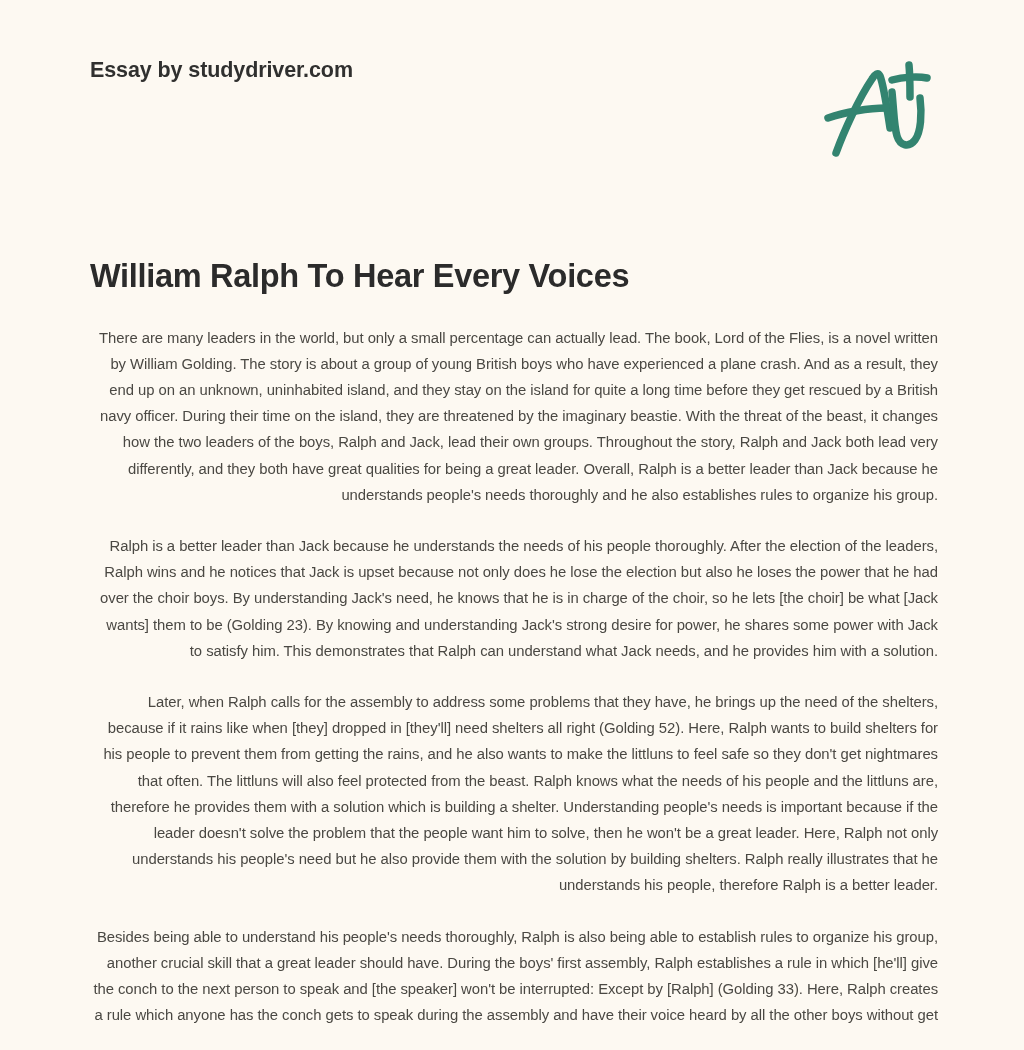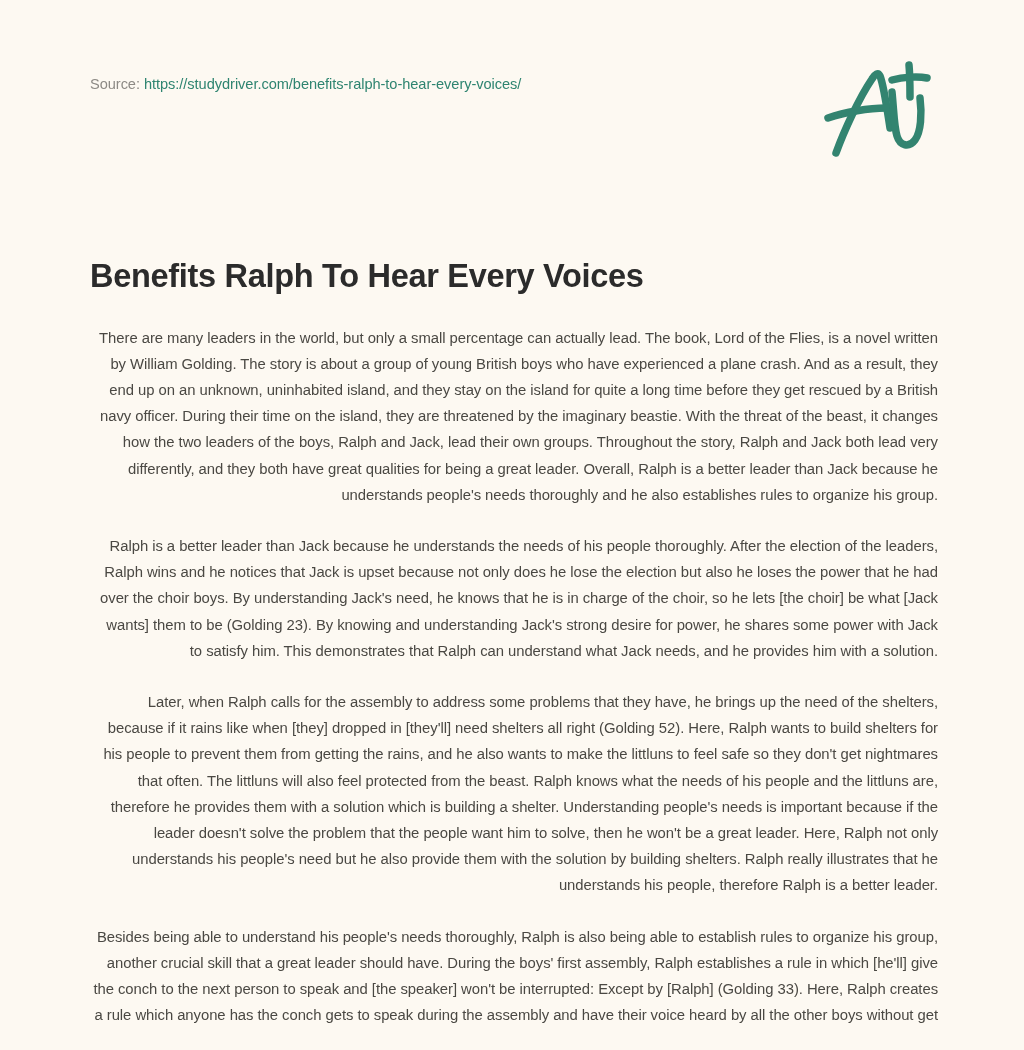--- a/index.html
+++ b/index.html
@@ -89,43 +89,40 @@
   .body-copy p:last-child {
     margin-bottom: 11px;
   }
 </style>
 </head>
 <body>
 
 <div class="page">
 
   <div class="header">
-    <div class="source-line">
-      <span>Source:</span>
-      <a class="source-link" href="#">https://studydriver.com/benefits-ralph-to-hear-every-voices/</a>
-    </div>
+    <div class="brand-line">Essay by studydriver.com</div>
 
     <div class="logo">
       <svg viewBox="0 0 132 120" xmlns="http://www.w3.org/2000/svg" fill="none" stroke="#338470" stroke-width="7.5" stroke-linecap="round" stroke-linejoin="round">
 
         <path d="M22 101 C30 79 45 46 58 27 C61 22 64 20 66 24 C70 34 73 57 76 76"></path>
 
         <path d="M14 66 C31 60 55 56 72 56"></path>
 
         <path d="M78 40 C80 60 80 74 83 84 C86 94 95 96 101 88 C107 80 108 62 106 46"></path>
 
         <path d="M95 13 C96 24 96 35 96 45"></path>
 
         <path d="M78 28 C89 25 104 24 113 26"></path>
       </svg>
     </div>
   </div>
 
   <div class="article">
-    <h1 class="article-title">Benefits Ralph To Hear Every Voices</h1>
+    <h1 class="article-title">William Ralph To Hear Every Voices</h1>
 
     <div class="body-copy">
       <p>There are many leaders in the world, but only a small percentage can actually lead. The book, Lord of the Flies, is a novel written by William Golding. The story is about a group of young British boys who have experienced a plane crash. And as a result, they end up on an unknown, uninhabited island, and they stay on the island for quite a long time before they get rescued by a British navy officer. During their time on the island, they are threatened by the imaginary beastie. With the threat of the beast, it changes how the two leaders of the boys, Ralph and Jack, lead their own groups. Throughout the story, Ralph and Jack both lead very differently, and they both have great qualities for being a great leader. Overall, Ralph is a better leader than Jack because he understands people's needs thoroughly and he also establishes rules to organize his group.</p>
       <p>Ralph is a better leader than Jack because he understands the needs of his people thoroughly. After the election of the leaders, Ralph wins and he notices that Jack is upset because not only does he lose the election but also he loses the power that he had over the choir boys. By understanding Jack's need, he knows that he is in charge of the choir, so he lets [the choir] be what [Jack wants] them to be (Golding 23). By knowing and understanding Jack's strong desire for power, he shares some power with Jack to satisfy him. This demonstrates that Ralph can understand what Jack needs, and he provides him with a solution.</p>
       <p>Later, when Ralph calls for the assembly to address some problems that they have, he brings up the need of the shelters, because if it rains like when [they] dropped in [they'll] need shelters all right (Golding 52). Here, Ralph wants to build shelters for his people to prevent them from getting the rains, and he also wants to make the littluns to feel safe so they don't get nightmares that often. The littluns will also feel protected from the beast. Ralph knows what the needs of his people and the littluns are, therefore he provides them with a solution which is building a shelter. Understanding people's needs is important because if the leader doesn't solve the problem that the people want him to solve, then he won't be a great leader. Here, Ralph not only understands his people's need but he also provide them with the solution by building shelters. Ralph really illustrates that he understands his people, therefore Ralph is a better leader.</p>
       <p>Besides being able to understand his people's needs thoroughly, Ralph is also being able to establish rules to organize his group, another crucial skill that a great leader should have. During the boys' first assembly, Ralph establishes a rule in which [he'll] give the conch to the next person to speak and [the speaker] won't be interrupted: Except by [Ralph] (Golding 33). Here, Ralph creates a rule which anyone has the conch gets to speak during the assembly and have their voice heard by all the other boys without get</p>
     </div>
   </div>
 
 </div>

